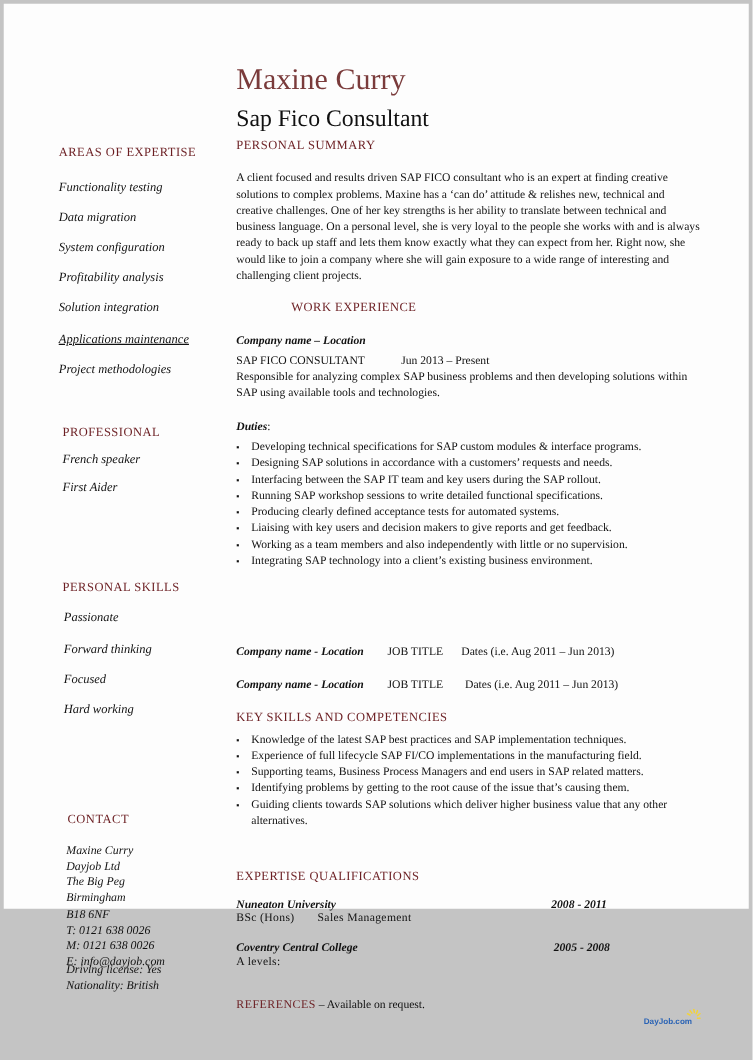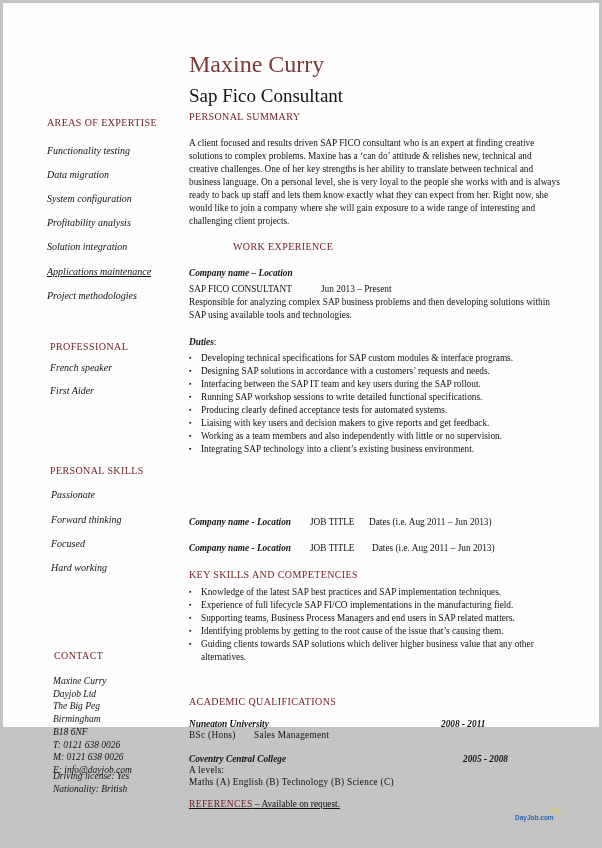--- a/index.html
+++ b/index.html
@@ -96,31 +96,30 @@
 
   <div class="abs head" style="left:186px; top:566px;">KEY SKILLS AND COMPETENCIES</div>
   <div class="abs body-text" style="left:186px; top:583px; width:360px;">
     <div class="bul">Knowledge of the latest SAP best practices and SAP implementation techniques.</div>
     <div class="bul">Experience of full lifecycle SAP FI/CO implementations in the manufacturing field.</div>
     <div class="bul">Supporting teams, Business Process Managers and end users in SAP related matters.</div>
     <div class="bul">Identifying problems by getting to the root cause of the issue that’s causing them.</div>
     <div class="bul">Guiding clients towards SAP solutions which deliver higher business value that any other alternatives.</div>
   </div>
 
-  <div class="abs head" style="left:186px; top:693px;">ACADEMIC QUALIFICATIONS</div>
+  <div class="abs head" style="left:186px; top:693px;">EXPERTISE QUALIFICATIONS</div>
   <div class="abs body-text ital-b" style="left:186px; top:715px;">Nuneaton University</div>
   <div class="abs body-text ital-b" style="left:438px; top:715px;">2008 - 2011</div>
   <div class="abs body-text" style="left:186px; top:726px; white-space:pre; letter-spacing:0.3px;">BSc (Hons)       Sales Management</div>
 
   <div class="abs body-text ital-b" style="left:186px; top:750px;">Coventry Central College</div>
-  <div class="abs body-text ital-b" style="left:460px; top:750px;">2005 - 2008</div>
+  <div class="abs body-text ital-b" style="left:440px; top:750px;">2005 - 2008</div>
   <div class="abs body-text" style="left:186px; top:761px; letter-spacing:0.3px;">A levels:</div>
-  <div class="abs body-text" style="left:186px; top:773px; letter-spacing:0.3px;">Maths (A) English (B) Technology (B) Science (C)</div>
 
-  <div class="abs body-text" style="left:186px; top:795px;text-decoration:underline;"><span class="head" style="font-size:9.5px;">REFERENCES</span><span> – Available on request.</span></div>
+  <div class="abs body-text" style="left:186px; top:795px;"><span class="head" style="font-size:9.5px;">REFERENCES</span><span> – Available on request.</span></div>
 
   <div class="abs logo">DayJob.com</div>
   <svg class="abs sun" viewBox="0 0 13 10">
     <g stroke="#f2d33a" stroke-width="1.2" stroke-linecap="round">
       <line x1="2" y1="4" x2="4" y2="5"></line>
       <line x1="4" y1="1.5" x2="5.5" y2="3.5"></line>
       <line x1="7" y1="0.5" x2="7.5" y2="3"></line>
       <line x1="10" y1="1.5" x2="9" y2="4"></line>
       <line x1="12" y1="4" x2="10" y2="5.5"></line>
       <line x1="12" y1="7.5" x2="10" y2="7.5"></line>

